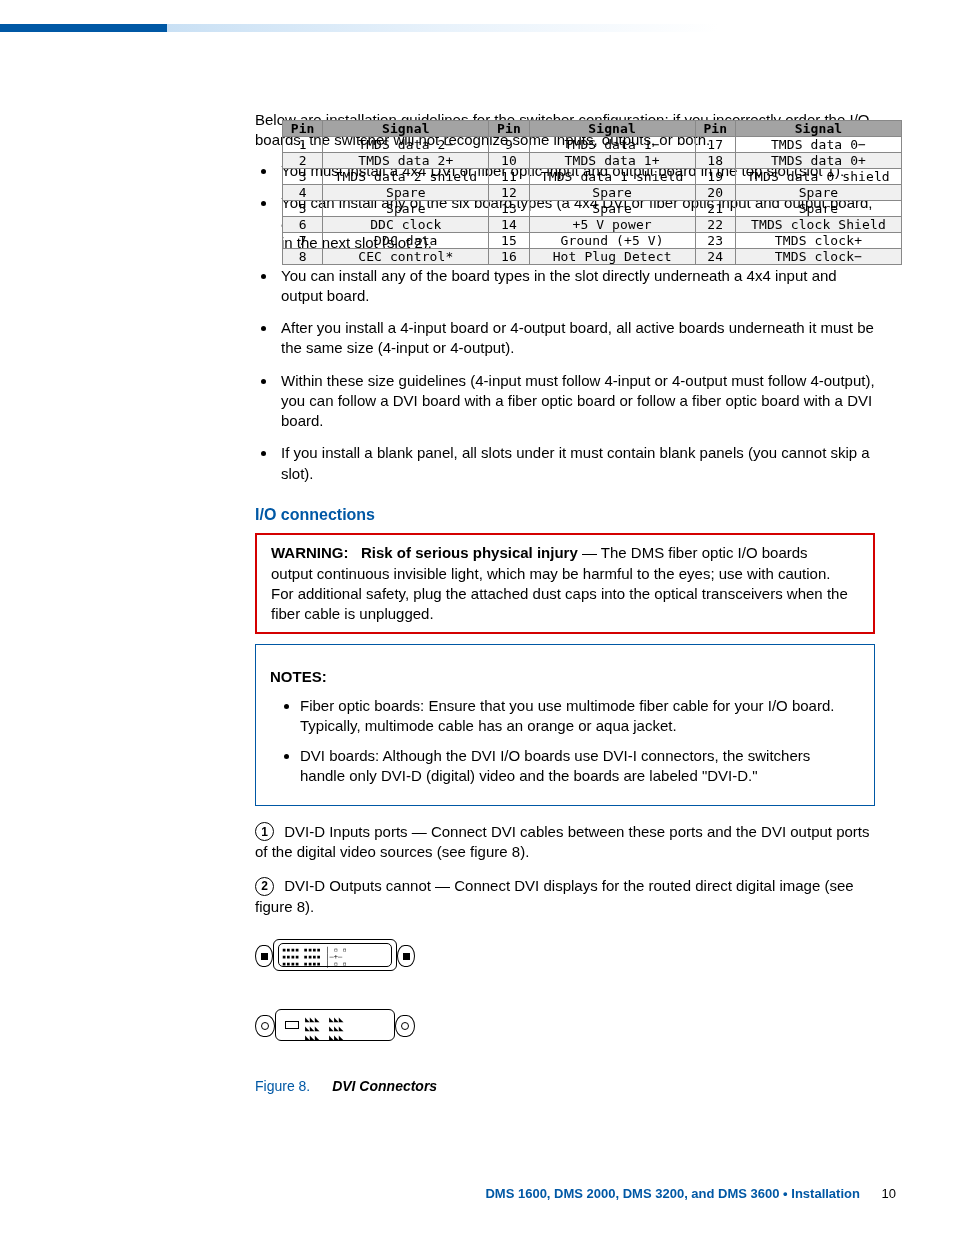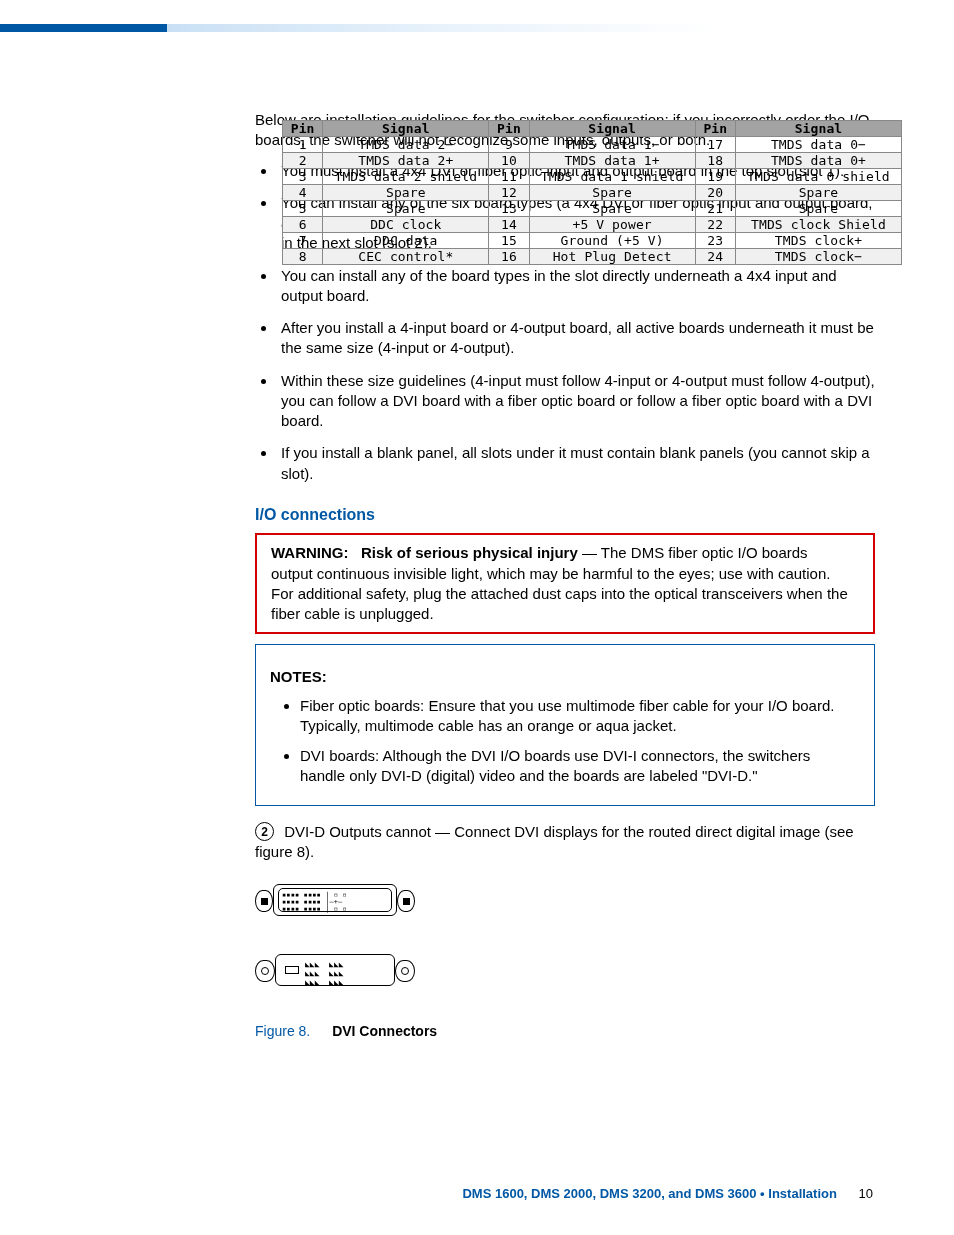--- a/index.html
+++ b/index.html
@@ -87,25 +87,25 @@
   .ear2{position:absolute;top:10px;width:18px;height:20px;border:1.2px solid #000;border-radius:50%/60%;display:flex;align-items:center;justify-content:center;}
   .ear2.l{left:0;} .ear2.r{right:0;}
   .ear2::after{content:"";width:6px;height:6px;border:1px solid #000;border-radius:50%;}
   .shell2{position:absolute;left:20px;right:20px;top:4px;bottom:4px;border:1.2px solid #000;border-radius:6px;}
   .slot{position:absolute;left:30px;top:16px;width:12px;height:6px;border:1px solid #000;}
   .rows{position:absolute;left:50px;top:10px;font-family:monospace;font-size:8px;line-height:9px;white-space:pre;}
 
   .footnote{font-size:13px;margin-top:6px;padding-left:6px;}
   .figcap{margin-top:18px;font-size:14px;}
   .figcap .fn{color:var(--blue);font-weight:400;margin-right:18px;}
-  .figcap .ft{font-weight:700;}
+  .figcap .ft{font-weight:700;font-style:italic;}
 
   .pagefoot{
     position:absolute;left:0;bottom:32px;width:954px;text-align:right;
-    font-size:13px;padding-right:81px;box-sizing:border-box;
+    font-size:13px;padding-right:58px;box-sizing:border-box;
   }
   .pagefoot .pf{color:var(--blue);font-weight:700;}
   .pagefoot .pn{color:#000;margin-left:18px;}
 </style>
 </head>
 <body>
 
 <div class="topbar"></div>
 <div class="topgrad"></div>
 
@@ -137,20 +137,24 @@
 
   <div class="notes">
     <div class="header">NOTES:</div>
     <ul>
       <li><b>Fiber optic boards:</b><span> Ensure that you use multimode fiber cable for your I/O board. Typically, multimode cable has an orange or aqua jacket.</span></li>
       <li><b>DVI boards:</b><span> Although the DVI I/O boards use DVI-I connectors, the switchers handle only DVI-D (digital) video and the boards are labeled "DVI-D."</span></li>
     </ul>
   </div>
 
   <div class="ports">
+    <p>
+      <span class="numcirc">1</span>
+      <b>DVI-D Inputs ports</b><span> — Connect DVI cables between these ports and the DVI output ports of the digital video sources (see figure 8).</span>
+    </p>
     <p>
       <span class="numcirc">2</span>
       <b>DVI-D Outputs cannot —</b><span> Connect DVI displays for the routed direct digital image (see figure 8).</span>
     </p>
   </div>
 
   <div class="figwrap">
     <div class="figleft">
       <div class="conn">
         <div class="ear l"></div>

